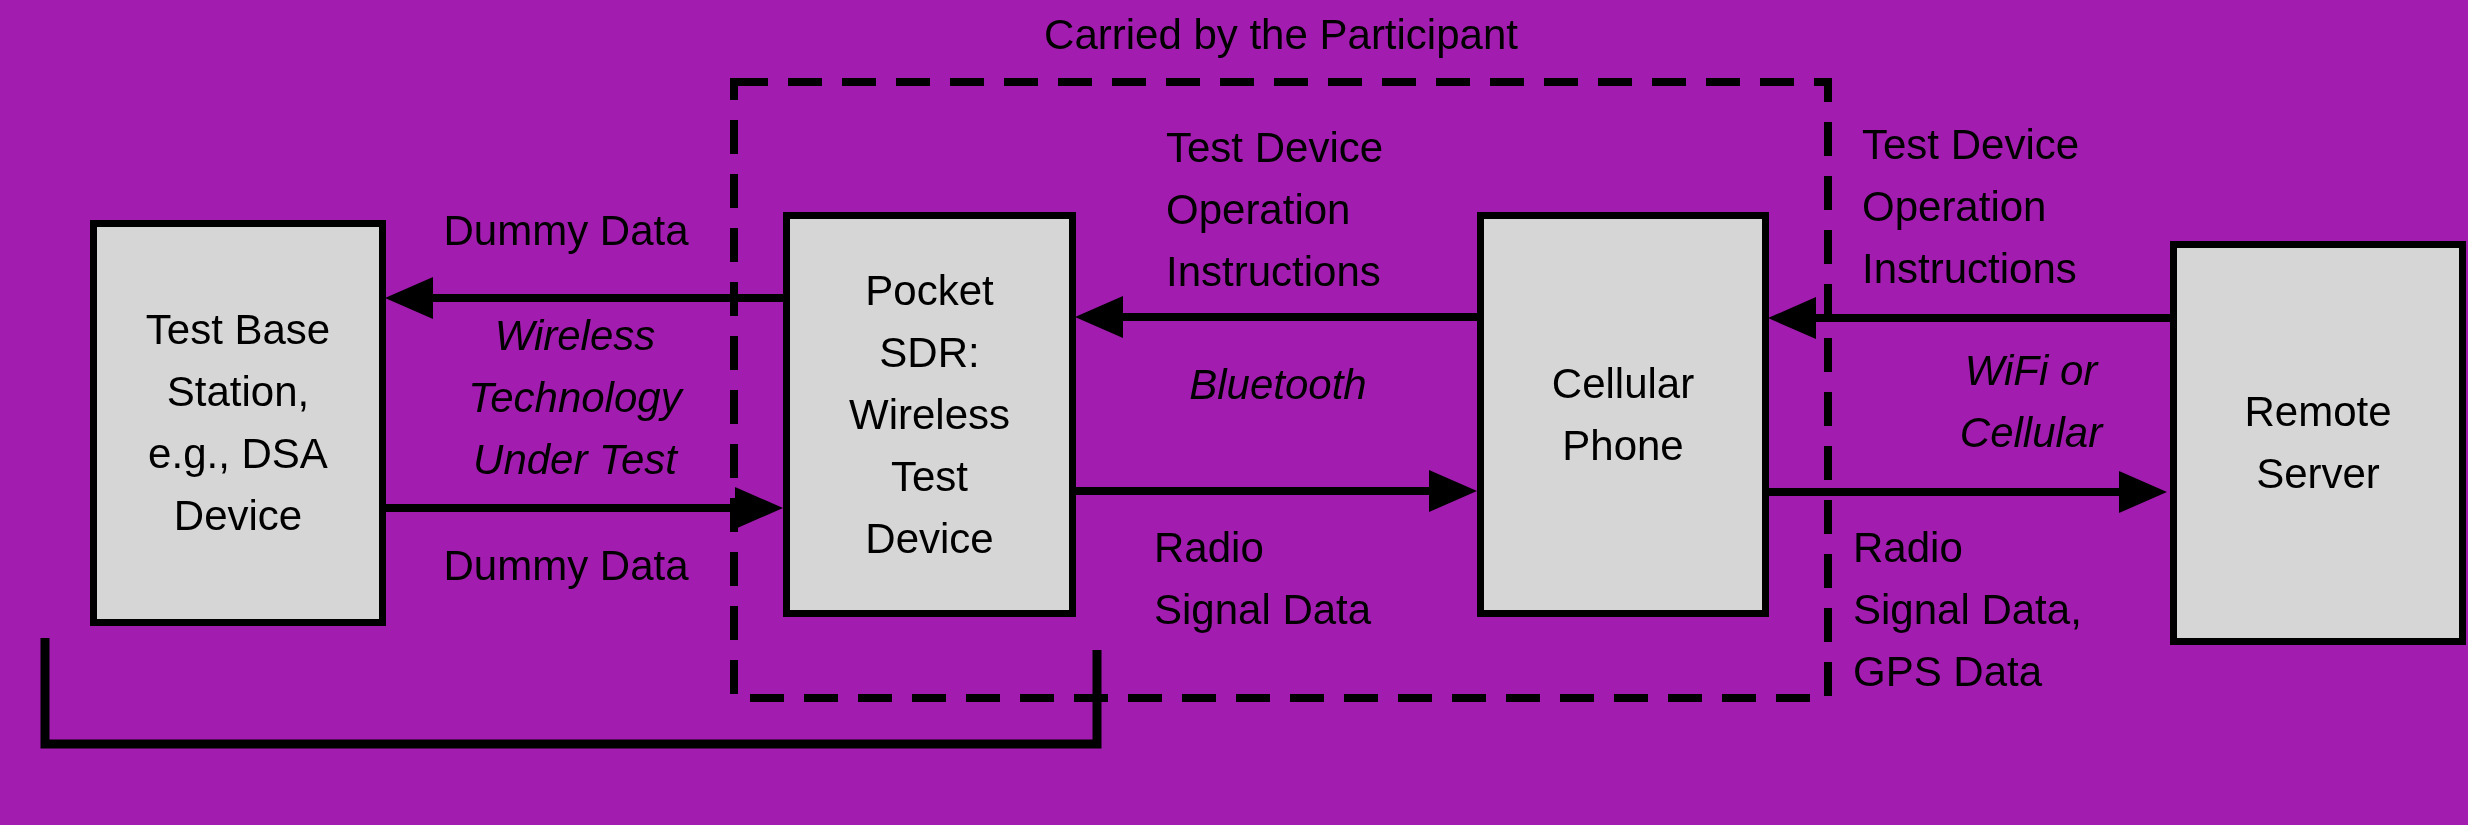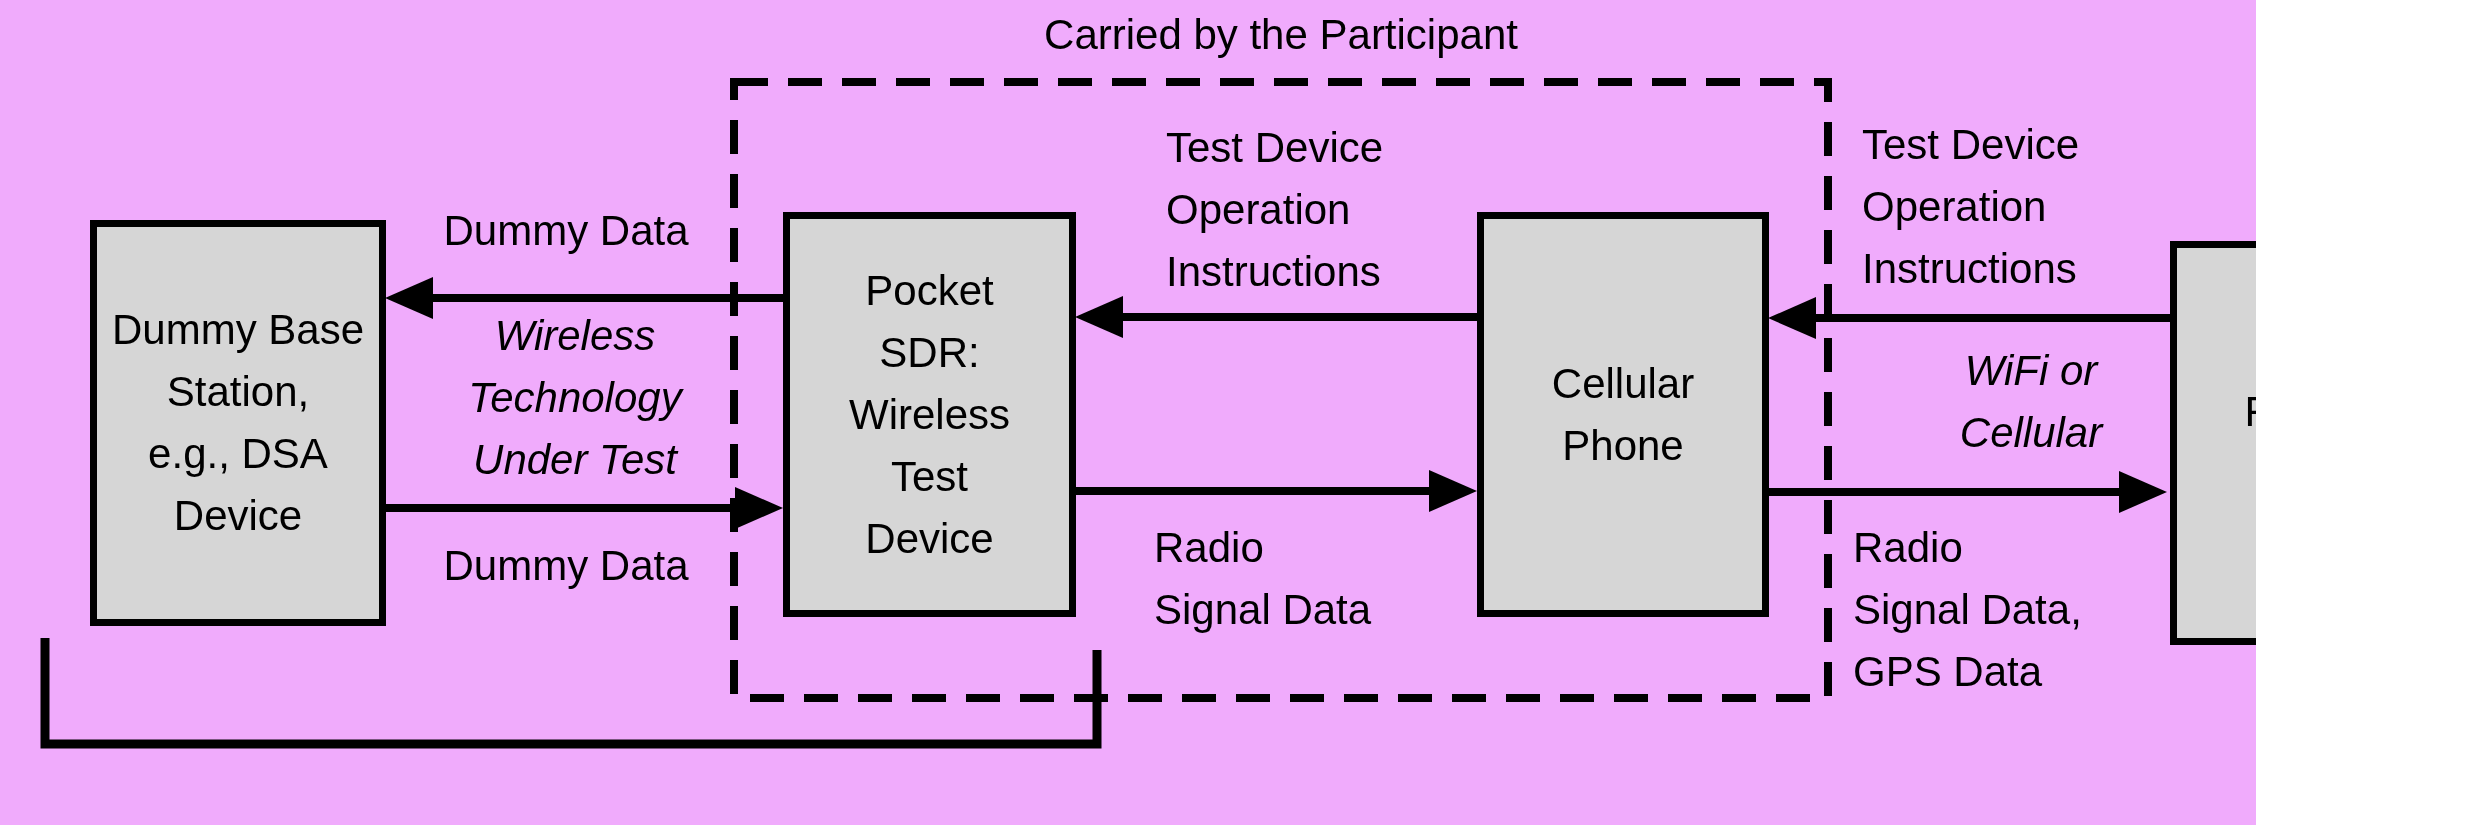--- a/index.html
+++ b/index.html
@@ -1,19 +1,19 @@
 <!DOCTYPE html>
 <html><head>
 <meta charset="utf-8">
 <style>
   html,body{margin:0;padding:0;background:#ffffff;}
   #stage{
     position:relative;
-    width:2256px;height:825px;
-    background:#f0abfc;
+    width:2468px;height:825px;
+    background:#a21caf;
     font-family:"Liberation Sans", sans-serif;
     color:#000;
     overflow:hidden;
   }
   #wires{position:absolute;left:0;top:0;width:2468px;height:825px;}
   .box{
     position:absolute;
     box-sizing:border-box;
     background:#d6d6d6;
     border:7px solid #000;
@@ -67,21 +67,21 @@
     </g>
 
     <g>
       <line x1="1768" y1="492" x2="2124" y2="492" stroke="#000" stroke-width="8"></line>
       <polygon points="2167,492 2119,471 2119,513" fill="#000"></polygon>
     </g>
   </svg>
 
   <div class="lbl ctr" style="left:734px;top:4px;width:1094px;">Carried by the Participant</div>
 
-  <div class="box" style="left:90px;top:220px;width:296px;height:406px;"><span>Dummy Base
+  <div class="box" style="left:90px;top:220px;width:296px;height:406px;"><span>Test Base
 Station,
 e.g., DSA
 Device</span></div>
 
   <div class="box" style="left:783px;top:212px;width:293px;height:405px;"><span>Pocket
 SDR:
 Wireless
 Test
 Device</span></div>
 
@@ -93,20 +93,21 @@
 
   <div class="lbl ctr" style="left:391px;top:200px;width:350px;">Dummy Data</div>
   <div class="lbl ctr ital" style="left:400px;top:305px;width:350px;">Wireless
 Technology
 Under Test</div>
   <div class="lbl ctr" style="left:391px;top:535px;width:350px;">Dummy Data</div>
 
   <div class="lbl" style="left:1166px;top:117px;">Test Device
 Operation
 Instructions</div>
+  <div class="lbl ctr ital" style="left:1103px;top:354px;width:350px;">Bluetooth</div>
   <div class="lbl" style="left:1154px;top:517px;">Radio
 Signal Data</div>
 
   <div class="lbl" style="left:1862px;top:114px;">Test Device
 Operation
 Instructions</div>
   <div class="lbl ctr ital" style="left:1856px;top:340px;width:350px;">WiFi or
 Cellular</div>
   <div class="lbl" style="left:1853px;top:517px;">Radio
 Signal Data,

